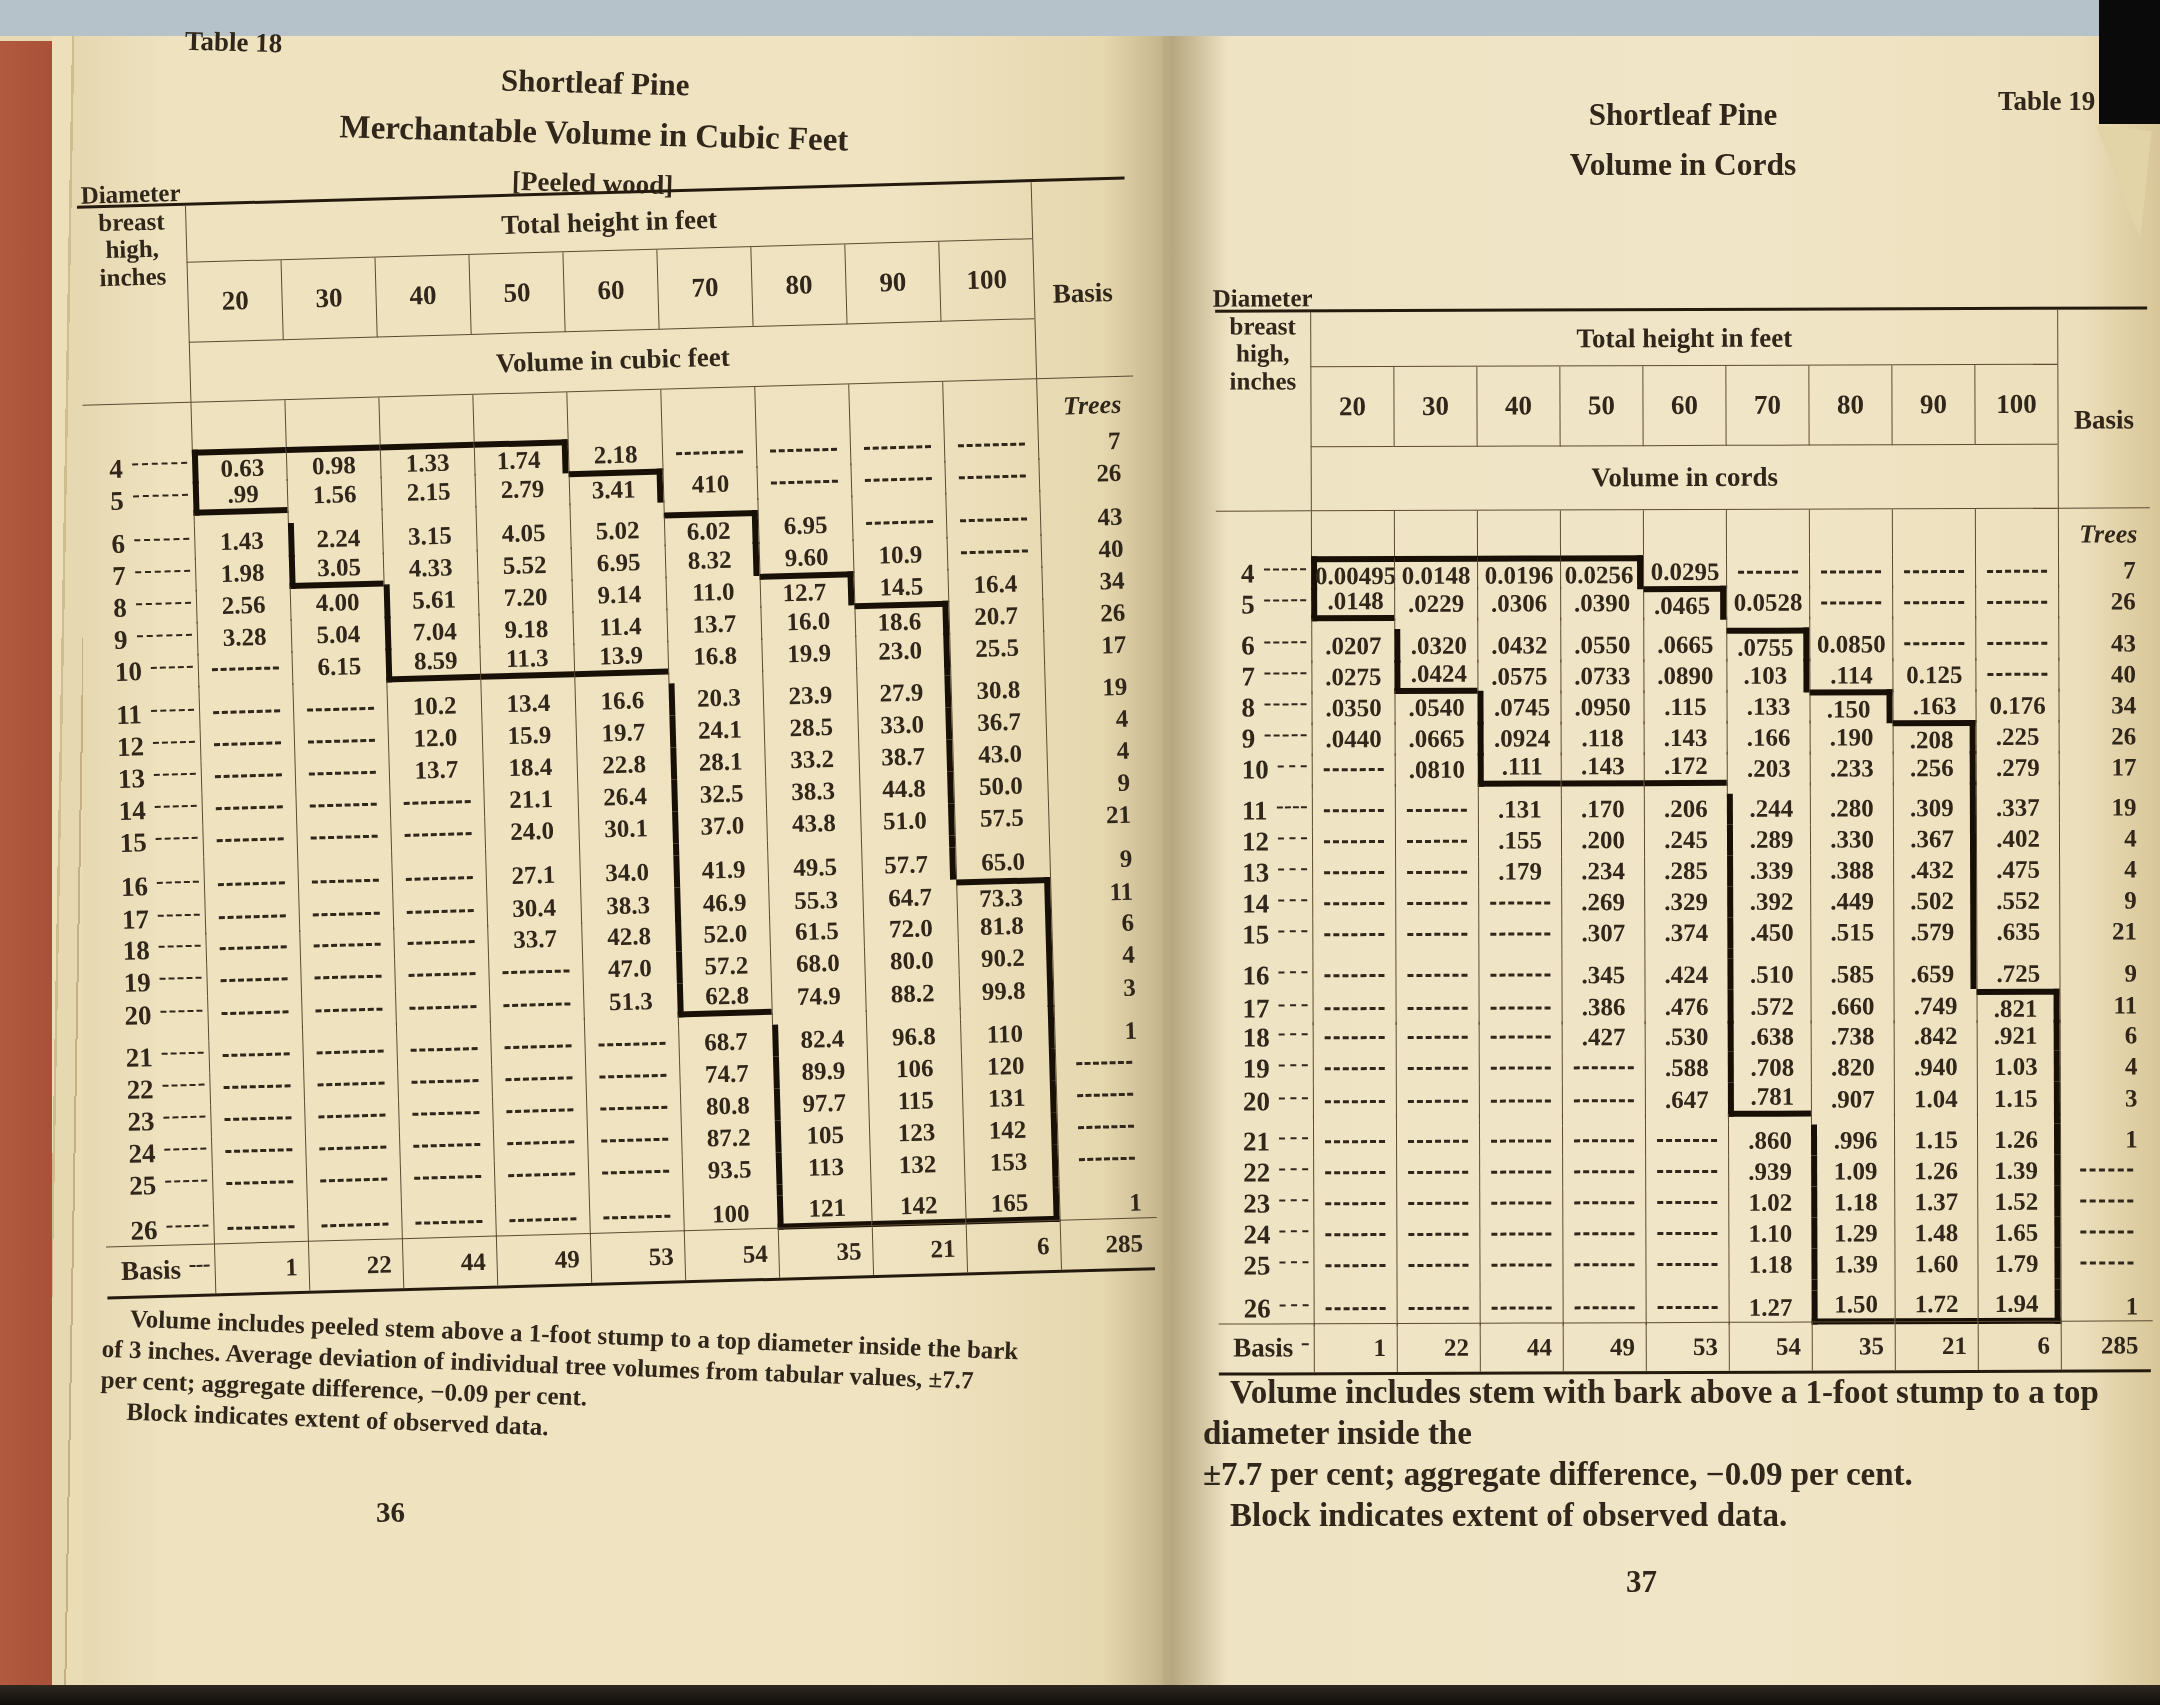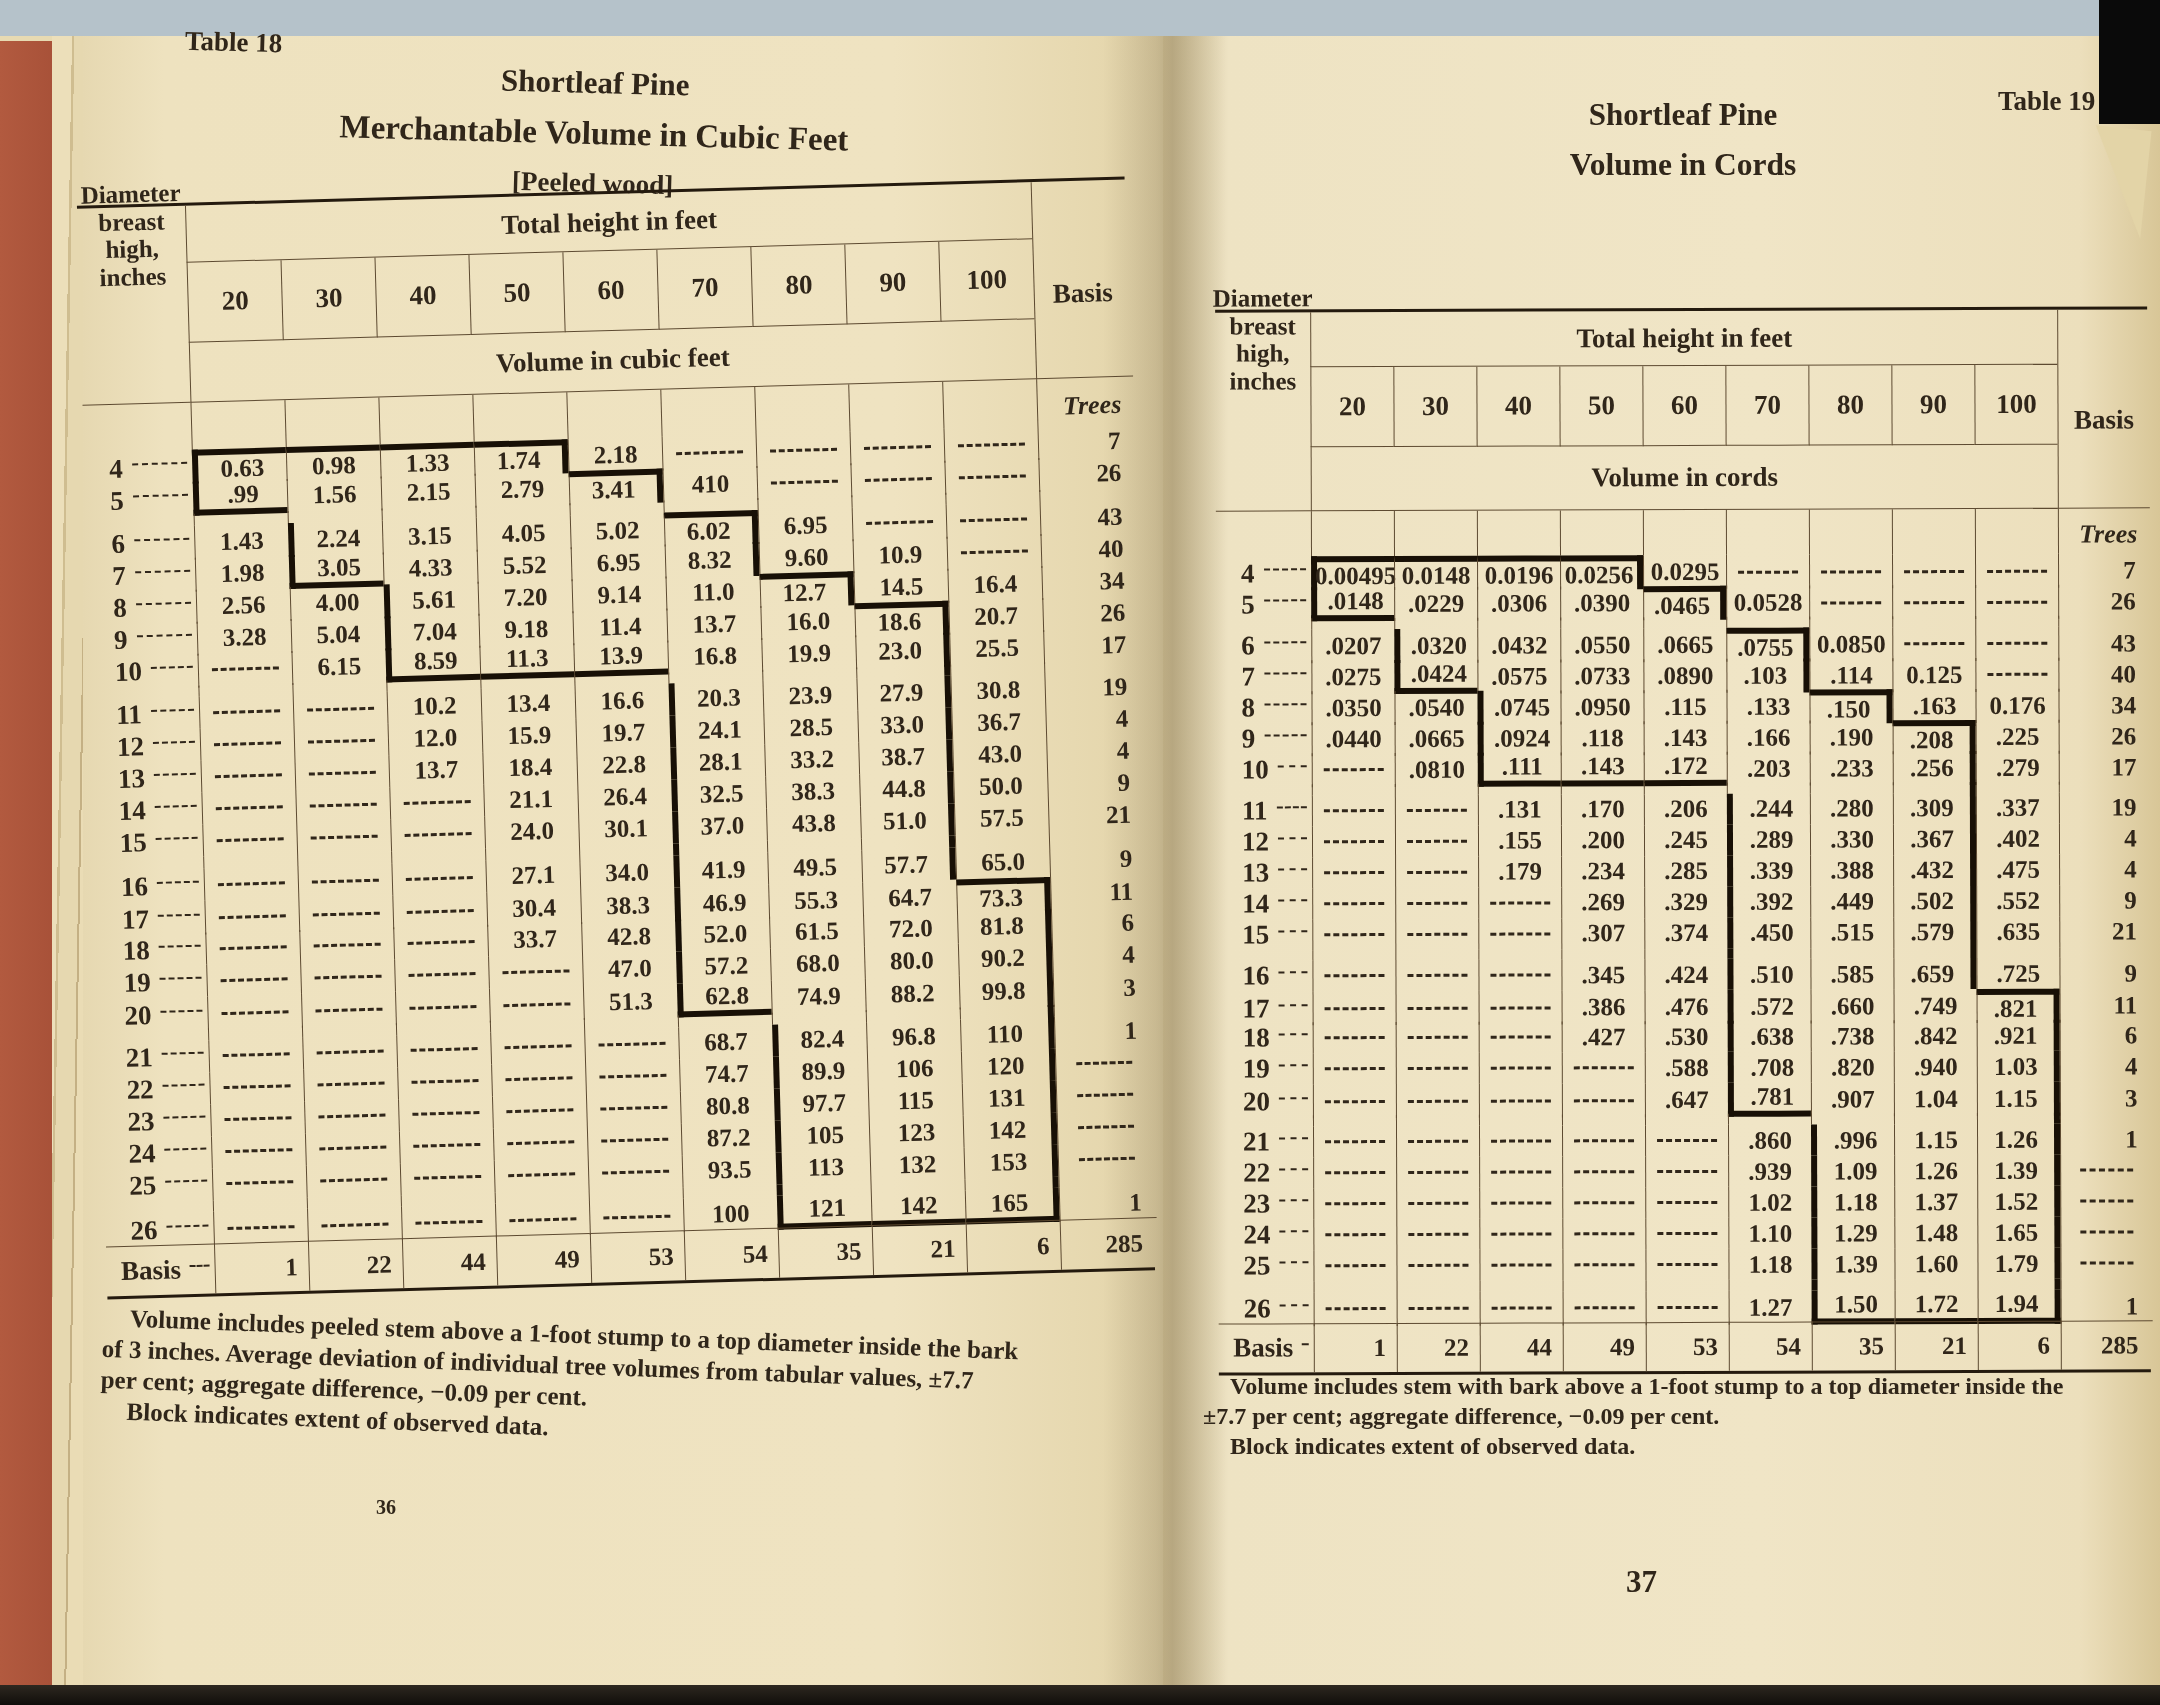--- a/index.html
+++ b/index.html
@@ -17,21 +17,21 @@
     background:repeating-linear-gradient(91deg,#ecdfba 0 20px,#cfbd90 20px 22.5px,#e6d8b0 22.5px 41px,#c4b084 41px 43px,#eadcB5 43px 63px);}
   #left-page{left:83px;top:36px;width:1080px;height:1670px;background:linear-gradient(90deg,#e6d8b1 0,#eee2bf 81px,#efe3c1 75%,#e3d4a9 100%);}
   #right-page{left:1163px;top:36px;width:997px;height:1670px;background:linear-gradient(90deg,#ddcda0 0,#eee3c3 63px,#f0e5c6 60%,#ecdfbc 92%,#d8c697 100%);}
   #spine-shadow{left:1103px;top:36px;width:126px;height:1670px;
     background:linear-gradient(90deg,rgba(61,44,18,0) 0%,rgba(61,44,18,.16) 42%,rgba(61,44,18,.25) 55%,rgba(61,44,18,0) 100%);}
   #right-edge{left:2113px;top:124px;width:47px;height:1581px;
     background:repeating-linear-gradient(90deg,#ead дcb4 0 10.8px,#c7b183 10.8px 13.5px,#e6d8ae 13.5px 23.4px);}
   #dog-ear{left:2090px;top:128px;width:0;height:0;border-left:56px solid transparent;border-top:108px solid #e3d4a7;transform:rotate(6deg);}
   #bottom-band{left:0;top:1685px;width:2160px;height:21px;background:linear-gradient(#2e2820,#0e0c09);}
 
-  .pgnum{font-size:20px;font-weight:700;}
+  .pgnum{font-size:29px;font-weight:700;}
   .tlabel{font-size:27px;font-weight:700;}
   .titles{text-align:center;}
   .t1{font-size:31px;font-weight:700;}
   .t2{font-size:33px;font-weight:700;margin-top:14.4px;}
   .sub{font-size:27px;font-weight:600;margin-top:16px;}
   .foot{font-size:25px;font-weight:600;line-height:1.24;}
   .foot .ind{display:inline-block;width:27px;}
 
   
   .tbl{position:absolute;border-top:3.6px solid #241a0e;border-bottom:3.6px solid #241a0e;}
@@ -1364,20 +1364,20 @@
         <div class="cellc bl rt num brval">44</div>
         <div class="cellc bl rt num brval">49</div>
         <div class="cellc bl rt num brval">53</div>
         <div class="cellc bl rt num brval">54</div>
         <div class="cellc bl rt num brval">35</div>
         <div class="cellc bl rt num brval">21</div>
         <div class="cellc bl rt num brval">6</div>
         <div class="bcell bl rt">285</div>
       </div>
     </div>
-  <div class="abs foot" style="left:1203px;top:1372px;width:958px;font-size:24px;">
+  <div class="abs foot" style="left:1203px;top:1372px;width:958px;font-size:33px;">
     <div><span class="ind"></span><span>Volume includes stem with bark above a 1-foot stump to a top diameter inside the</span></div>
     <div>±7.7 per cent; aggregate difference, −0.09 per cent.</div>
     <div style="padding-left:27px;">Block indicates extent of observed data.</div>
   </div>
   <div class="abs pgnum" style="left:1626px;top:1564px;font-size:31px;">37</div>
 </div>
 
 
 </body></html>

